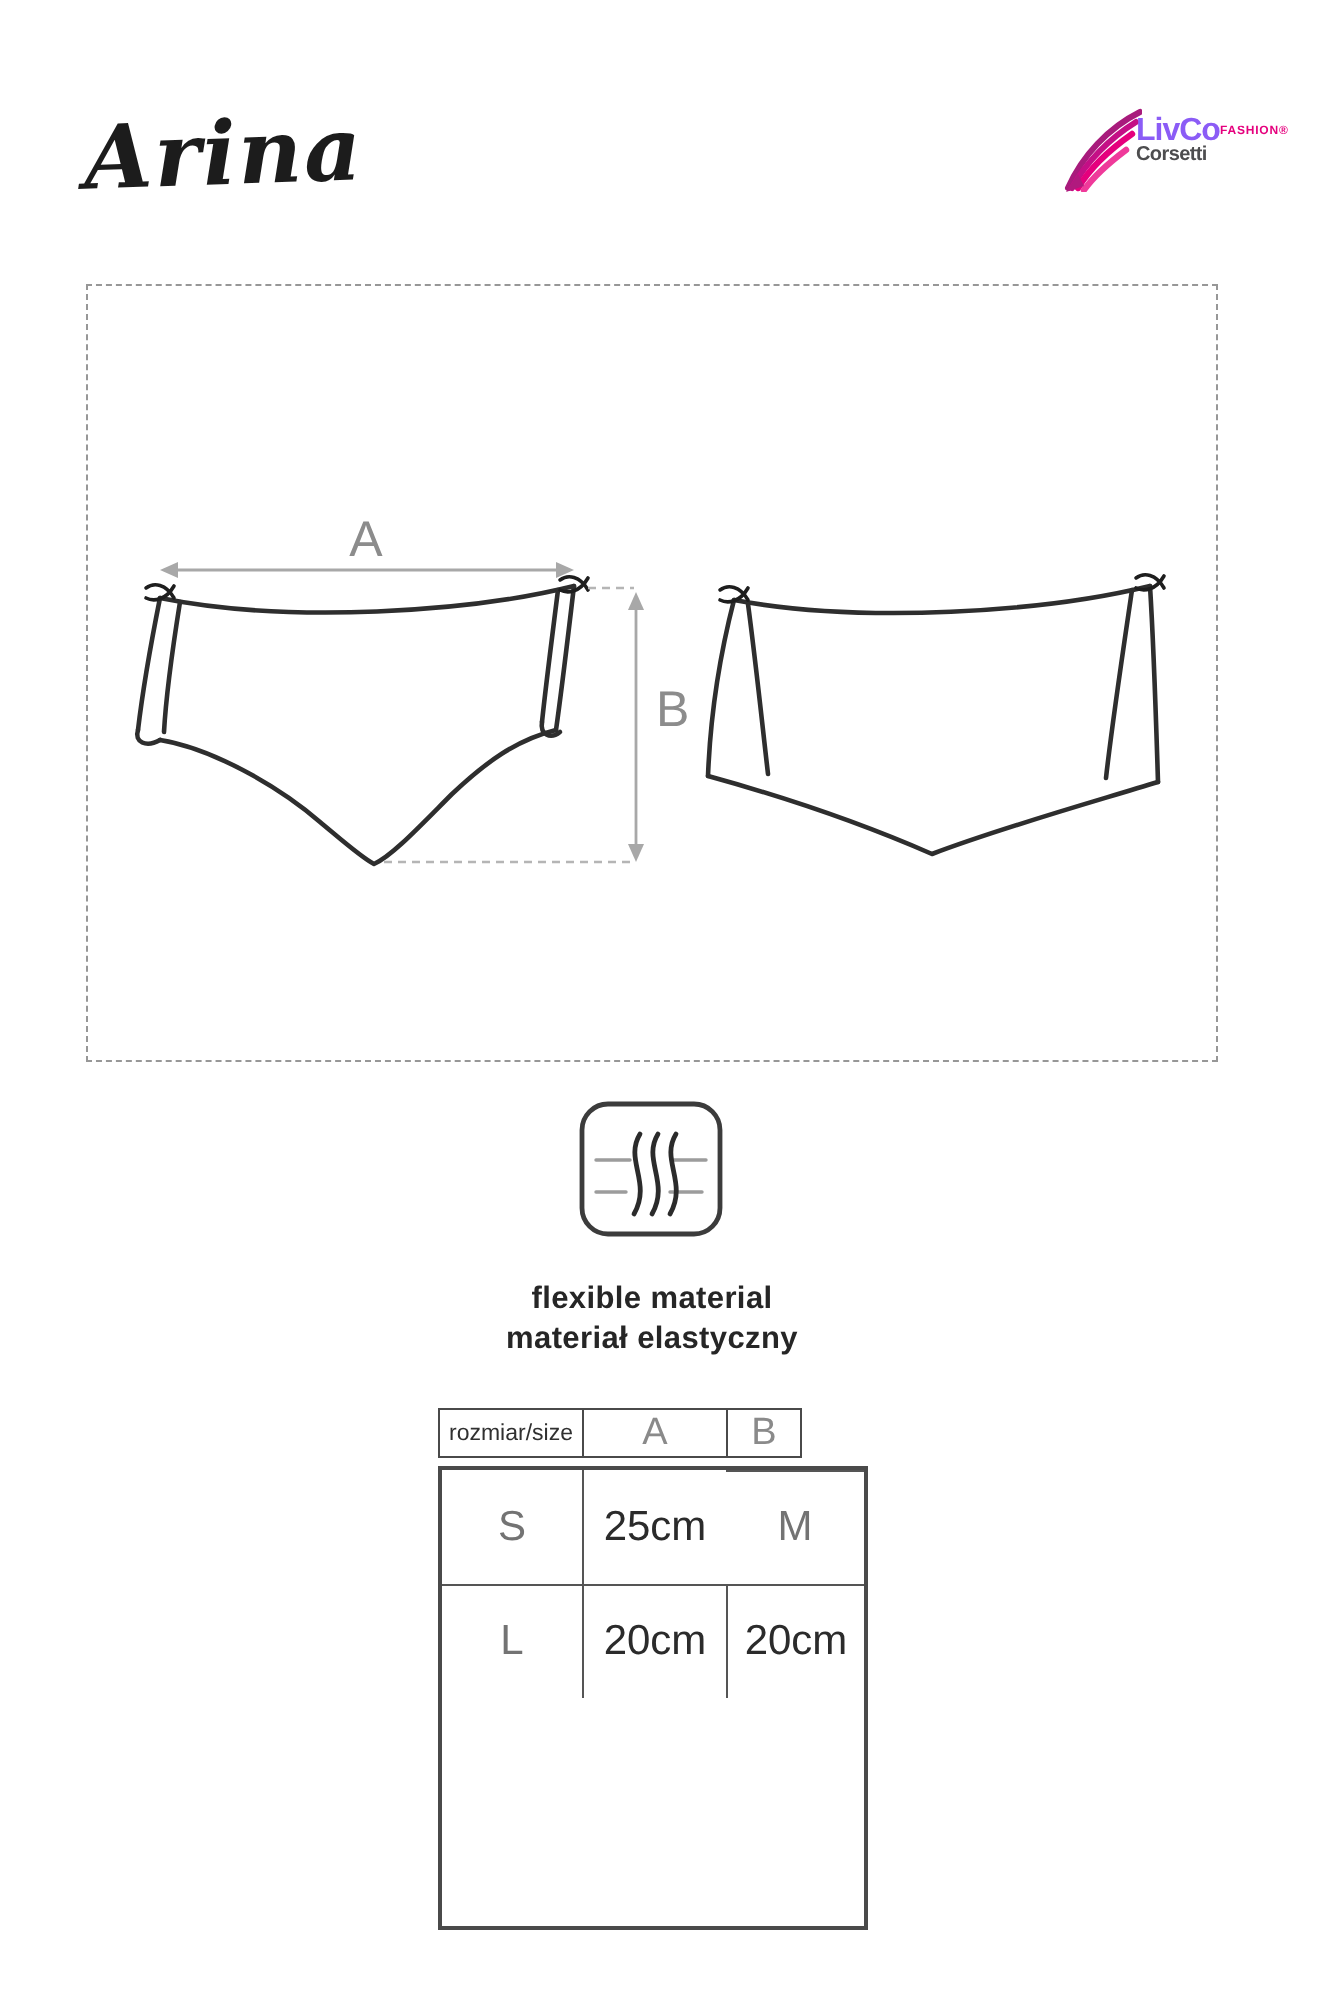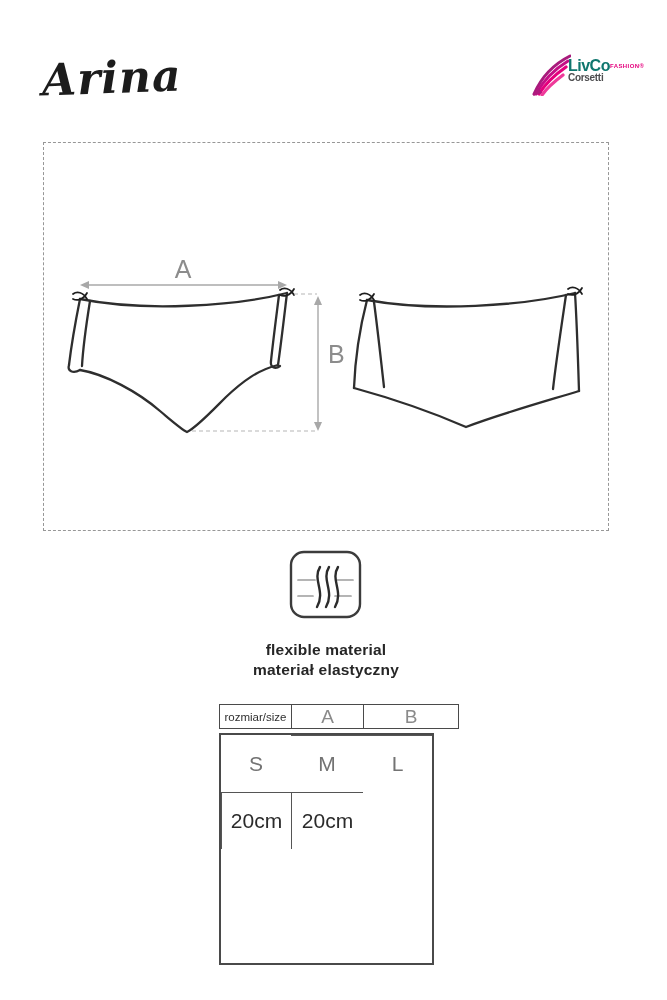--- a/index.html
+++ b/index.html
@@ -8,39 +8,39 @@
     font-family:"Liberation Sans",sans-serif;overflow:hidden;
   }
   
   #product-title{
     position:absolute;left:42px;top:52px;
     font-family:"DejaVu Serif",serif;font-style:italic;font-weight:bold;
     font-size:44px;color:#1c1c1c;transform:rotate(-2deg);letter-spacing:1px;
   }
   #brand-logo{position:absolute;left:531px;top:50px;width:115px;height:48px;}
   #brand-wing{position:absolute;left:0;top:2px;}
-  .brand-line1{position:absolute;left:37px;top:7px;font-size:16px;font-weight:bold;color:#0f766e;letter-spacing:-0.5px;}
+  .brand-line1{position:absolute;left:37px;top:7px;font-size:16px;font-weight:bold;color:#8b5cf6;letter-spacing:-0.5px;}
   .brand-fashion{position:absolute;left:79px;top:13px;font-size:6px;font-weight:bold;color:#e5007d;letter-spacing:.4px;}
   .brand-line2{position:absolute;left:37px;top:22px;font-size:10px;font-weight:bold;color:#4d4d4f;letter-spacing:-0.3px;}
   
   #drawing-frame{
     position:absolute;left:43px;top:142px;width:566px;height:389px;
     border:1px dashed #979797;box-sizing:border-box;
   }
   #garment-svg{position:absolute;left:43px;top:142px;}
   
   #care-icon{position:absolute;left:289px;top:550px;}
   
   #material-note{
     position:absolute;left:176px;top:640px;width:300px;text-align:center;
     font-size:15.5px;font-weight:bold;color:#262626;line-height:20px;letter-spacing:.2px;
   }
   
   #size-table-header{
-    position:absolute;left:219px;top:704px;width:240px;height:25px;
+    position:absolute;left:219px;top:704px;width:182px;height:25px;
     border:1px solid #4a4a4a;box-sizing:border-box;display:flex;background:#fff;text-align:right;
   }
   #size-table-header .hcell{display:flex;align-items:center;justify-content:center;height:100%;box-sizing:border-box;}
   #size-table-header .hcell.c0{width:71px;font-size:11.5px;color:#303030;}
   #size-table-header .hcell.c1{width:72px;font-size:19px;color:#8a8a8a;border-left:1px solid #4a4a4a;}
   #size-table-header .hcell.c2{flex:1;font-size:19px;color:#8a8a8a;border-left:1px solid #4a4a4a;}
   #size-table-body{
     position:absolute;left:219px;top:733px;width:215px;height:232px;
     border:2px solid #4a4a4a;box-sizing:border-box;display:grid;
     grid-template-columns:70px 72px 1fr;grid-template-rows:repeat(4,1fr);background:#fff;
@@ -151,20 +151,21 @@
   </div>
 
   <div id="size-table-header">
     <div class="hcell c0">rozmiar/size</div>
     <div class="hcell c1">A</div>
     <div class="hcell c2">B</div>
   </div>
 
   <div id="size-table-body">
     <div class="cell size-label first-col first-row">S</div>
+    <div class="cell dim-value first-row">25cm</div>
 
     <div class="cell size-label first-col">M</div>
 
     <div class="cell size-label first-col">L</div>
     <div class="cell dim-value">20cm</div>
 
     <div class="cell dim-value">20cm</div>
   </div>
 
 </div>

